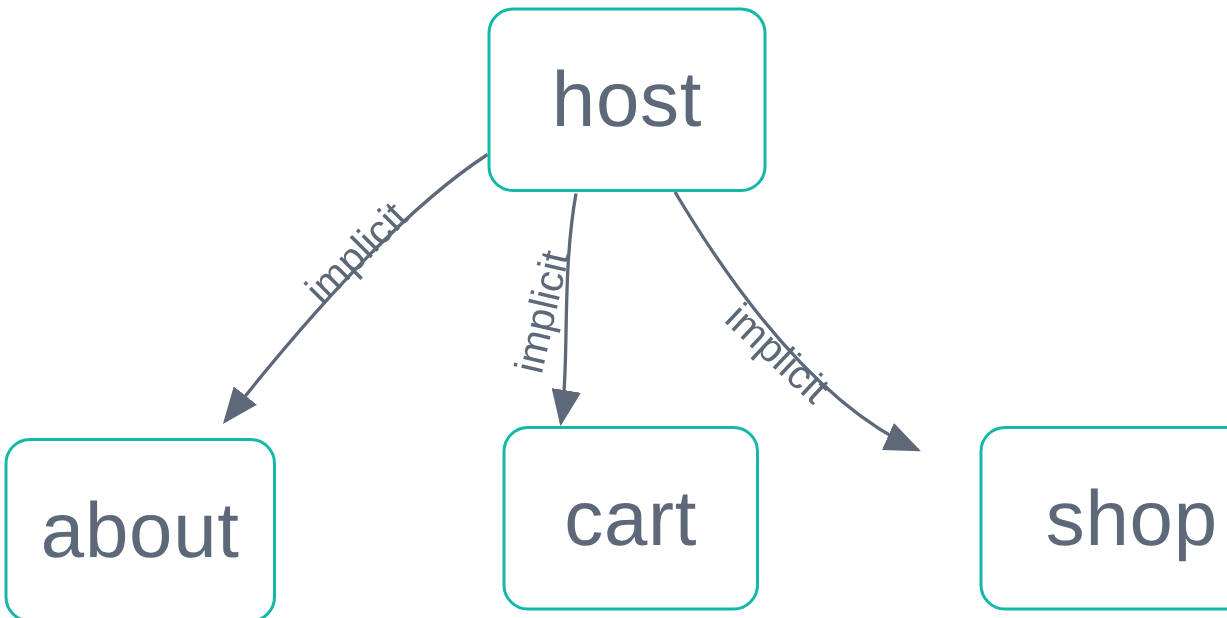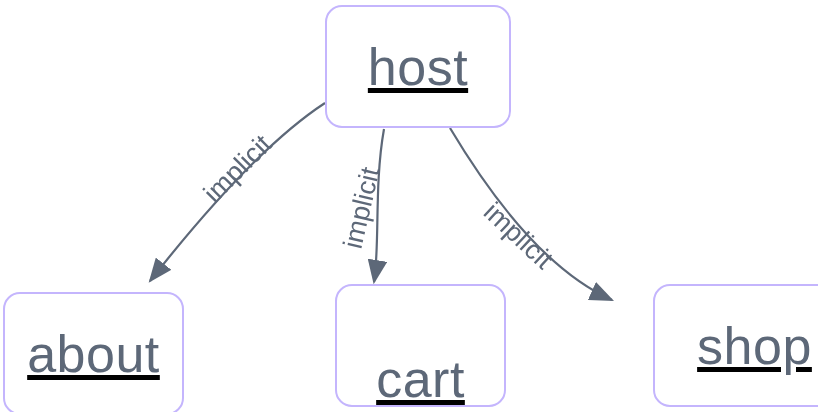--- a/index.html
+++ b/index.html
@@ -15,38 +15,37 @@
     position: relative;
     width: 818px;
     height: 412px;
     background: #ffffff;
   }
   
   .node {
     position: absolute;
     box-sizing: border-box;
     background: #ffffff;
-    border: 2px solid #c4b5fd;
+    border: 2px solid #14b8a6;
     border-radius: 17px;
     display: flex;
     align-items: center;
     justify-content: center;
     z-index: 3;
-    text-decoration: underline;
   }
   .node .node-label {
     color: #5d6878;
     font-size: 52px;
     line-height: 1;
     letter-spacing: 0.5px;
     user-select: none;
   }
   #node-host  { left: 325px; top: 5px;   width: 186px; height: 123px; }
   #node-about { left: 3px;   top: 292px; width: 181px; height: 123px; }
-  #node-cart  { left: 335px; top: 284px; width: 171px; height: 123px; align-items: flex-end; }
+  #node-cart  { left: 335px; top: 284px; width: 171px; height: 123px; }
   #node-shop  { left: 613px; top: 284px; width: 203px; height: 123px; margin-left: 40px; }
 
   
   .edge-label {
     position: absolute;
     z-index: 1;
     color: #5d6878;
     font-size: 27px;
     line-height: 1;
     white-space: nowrap;

